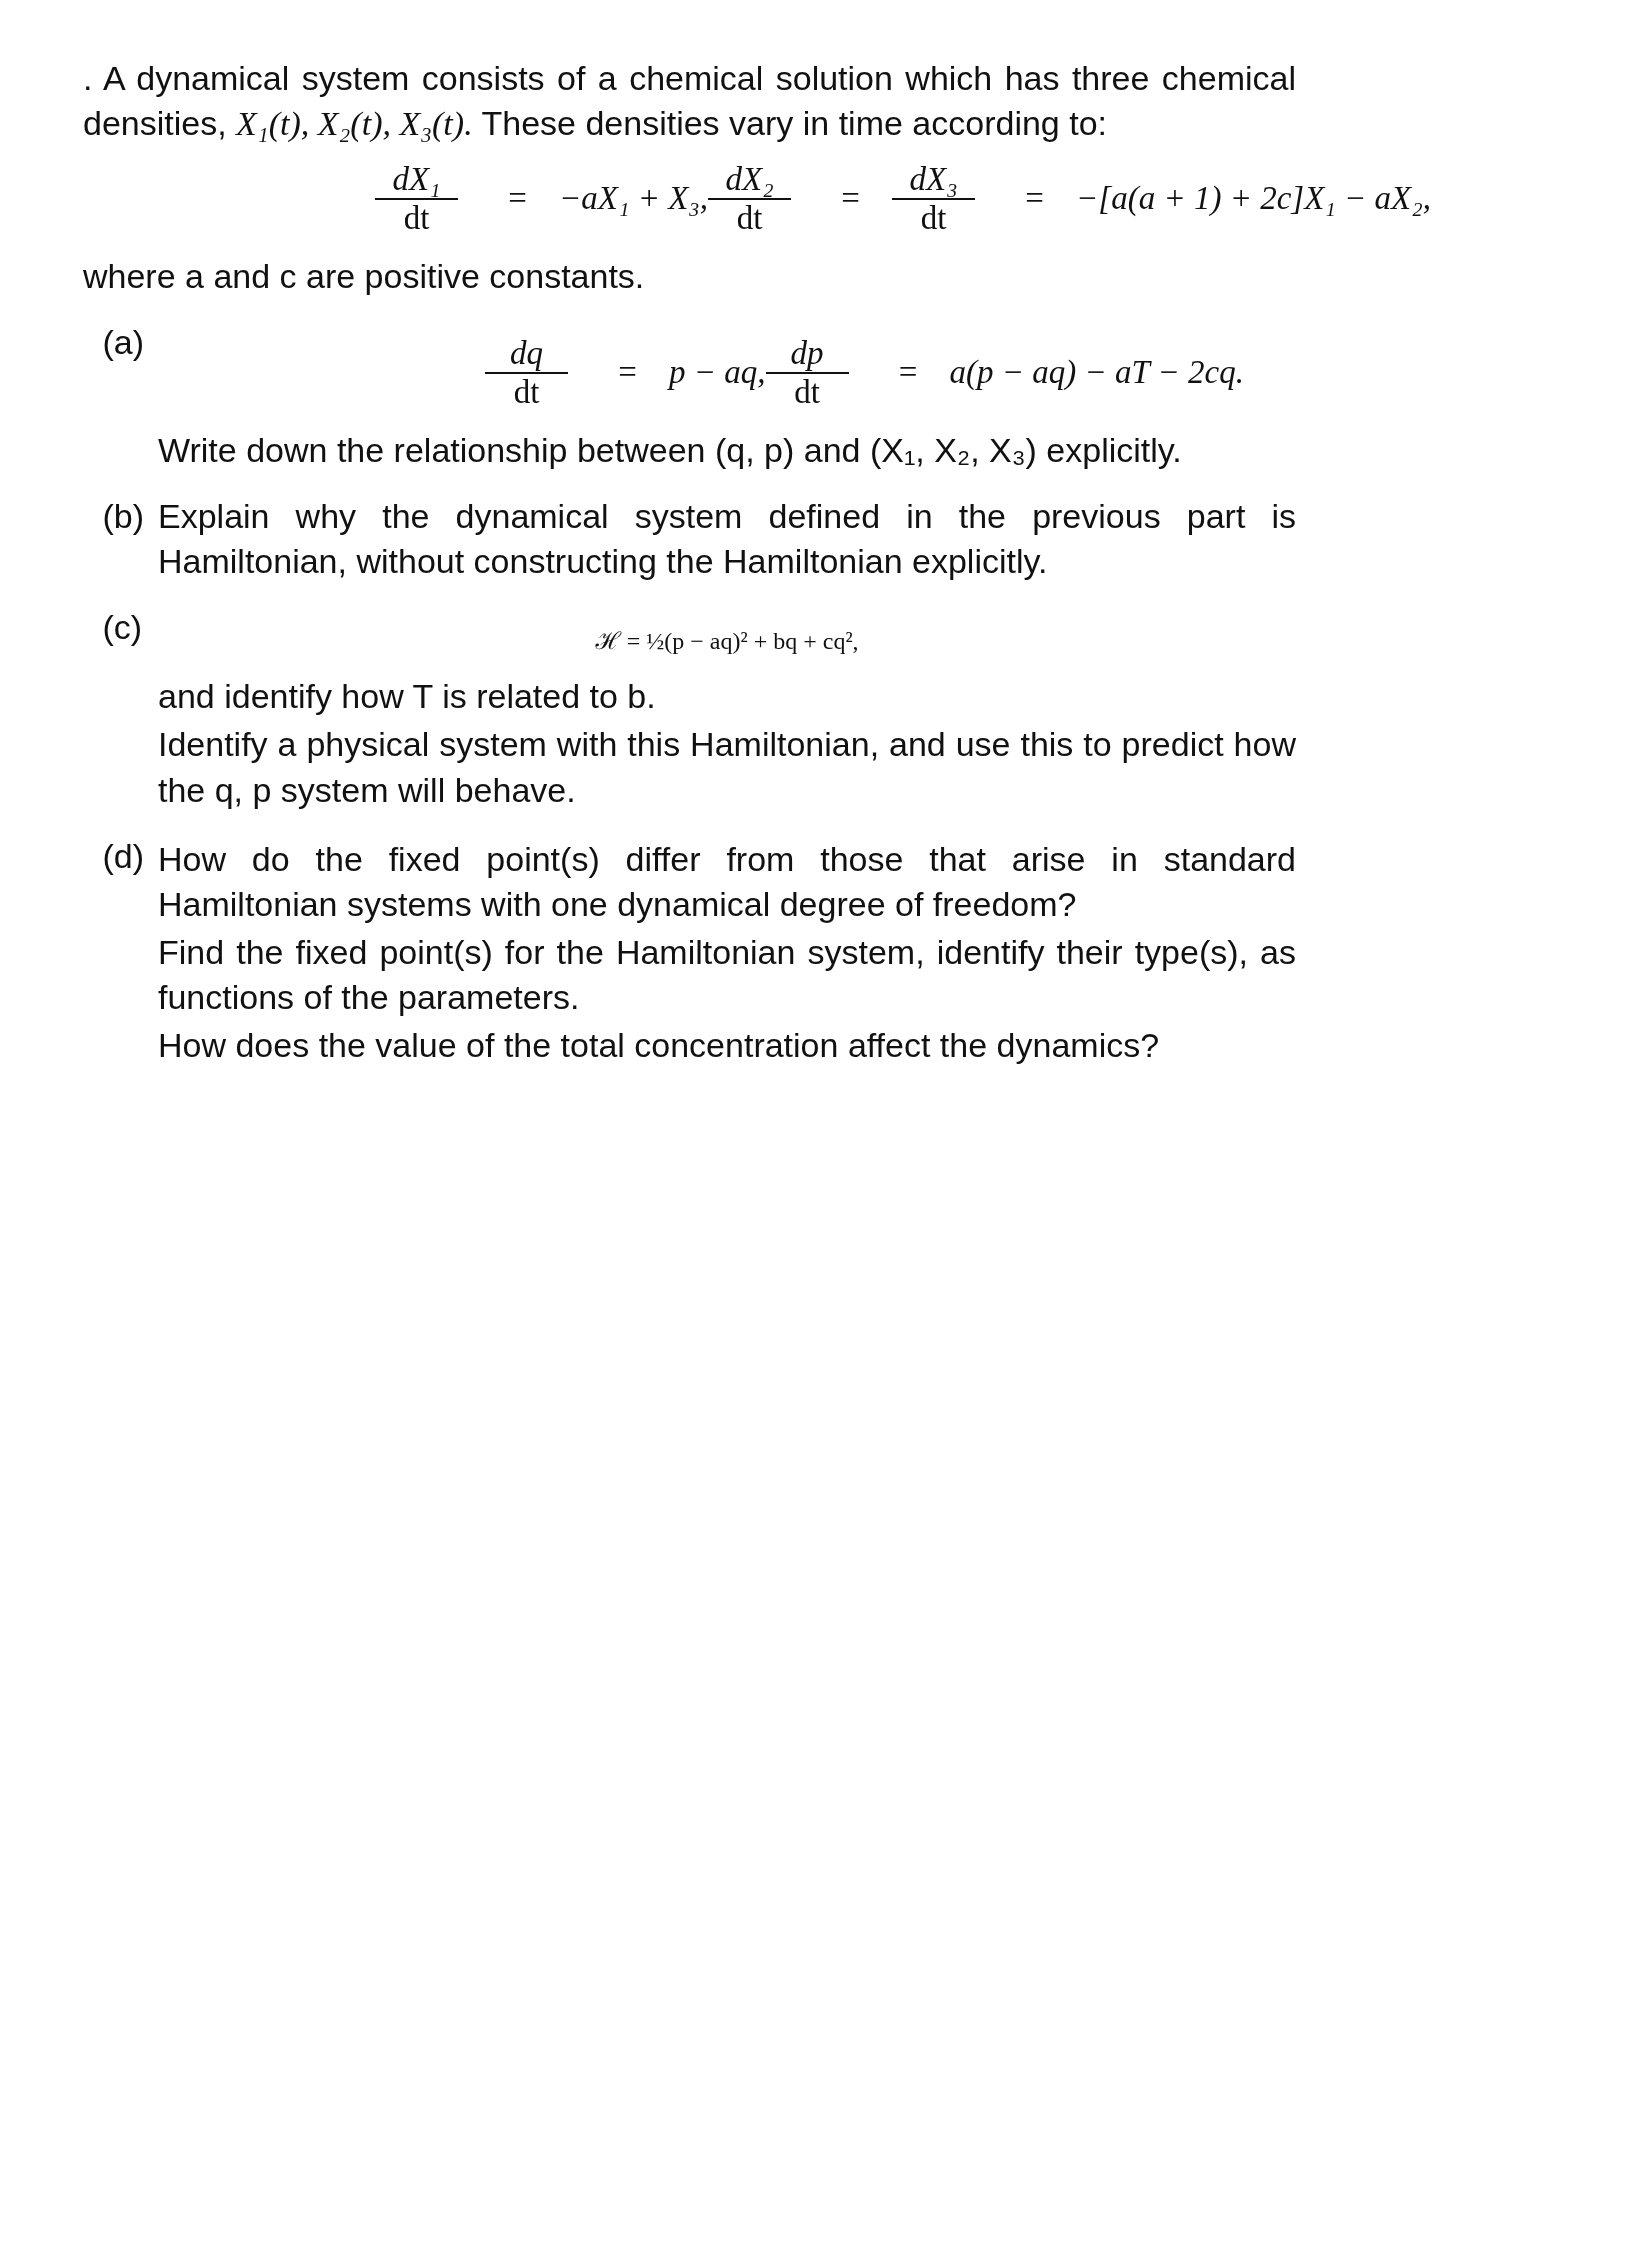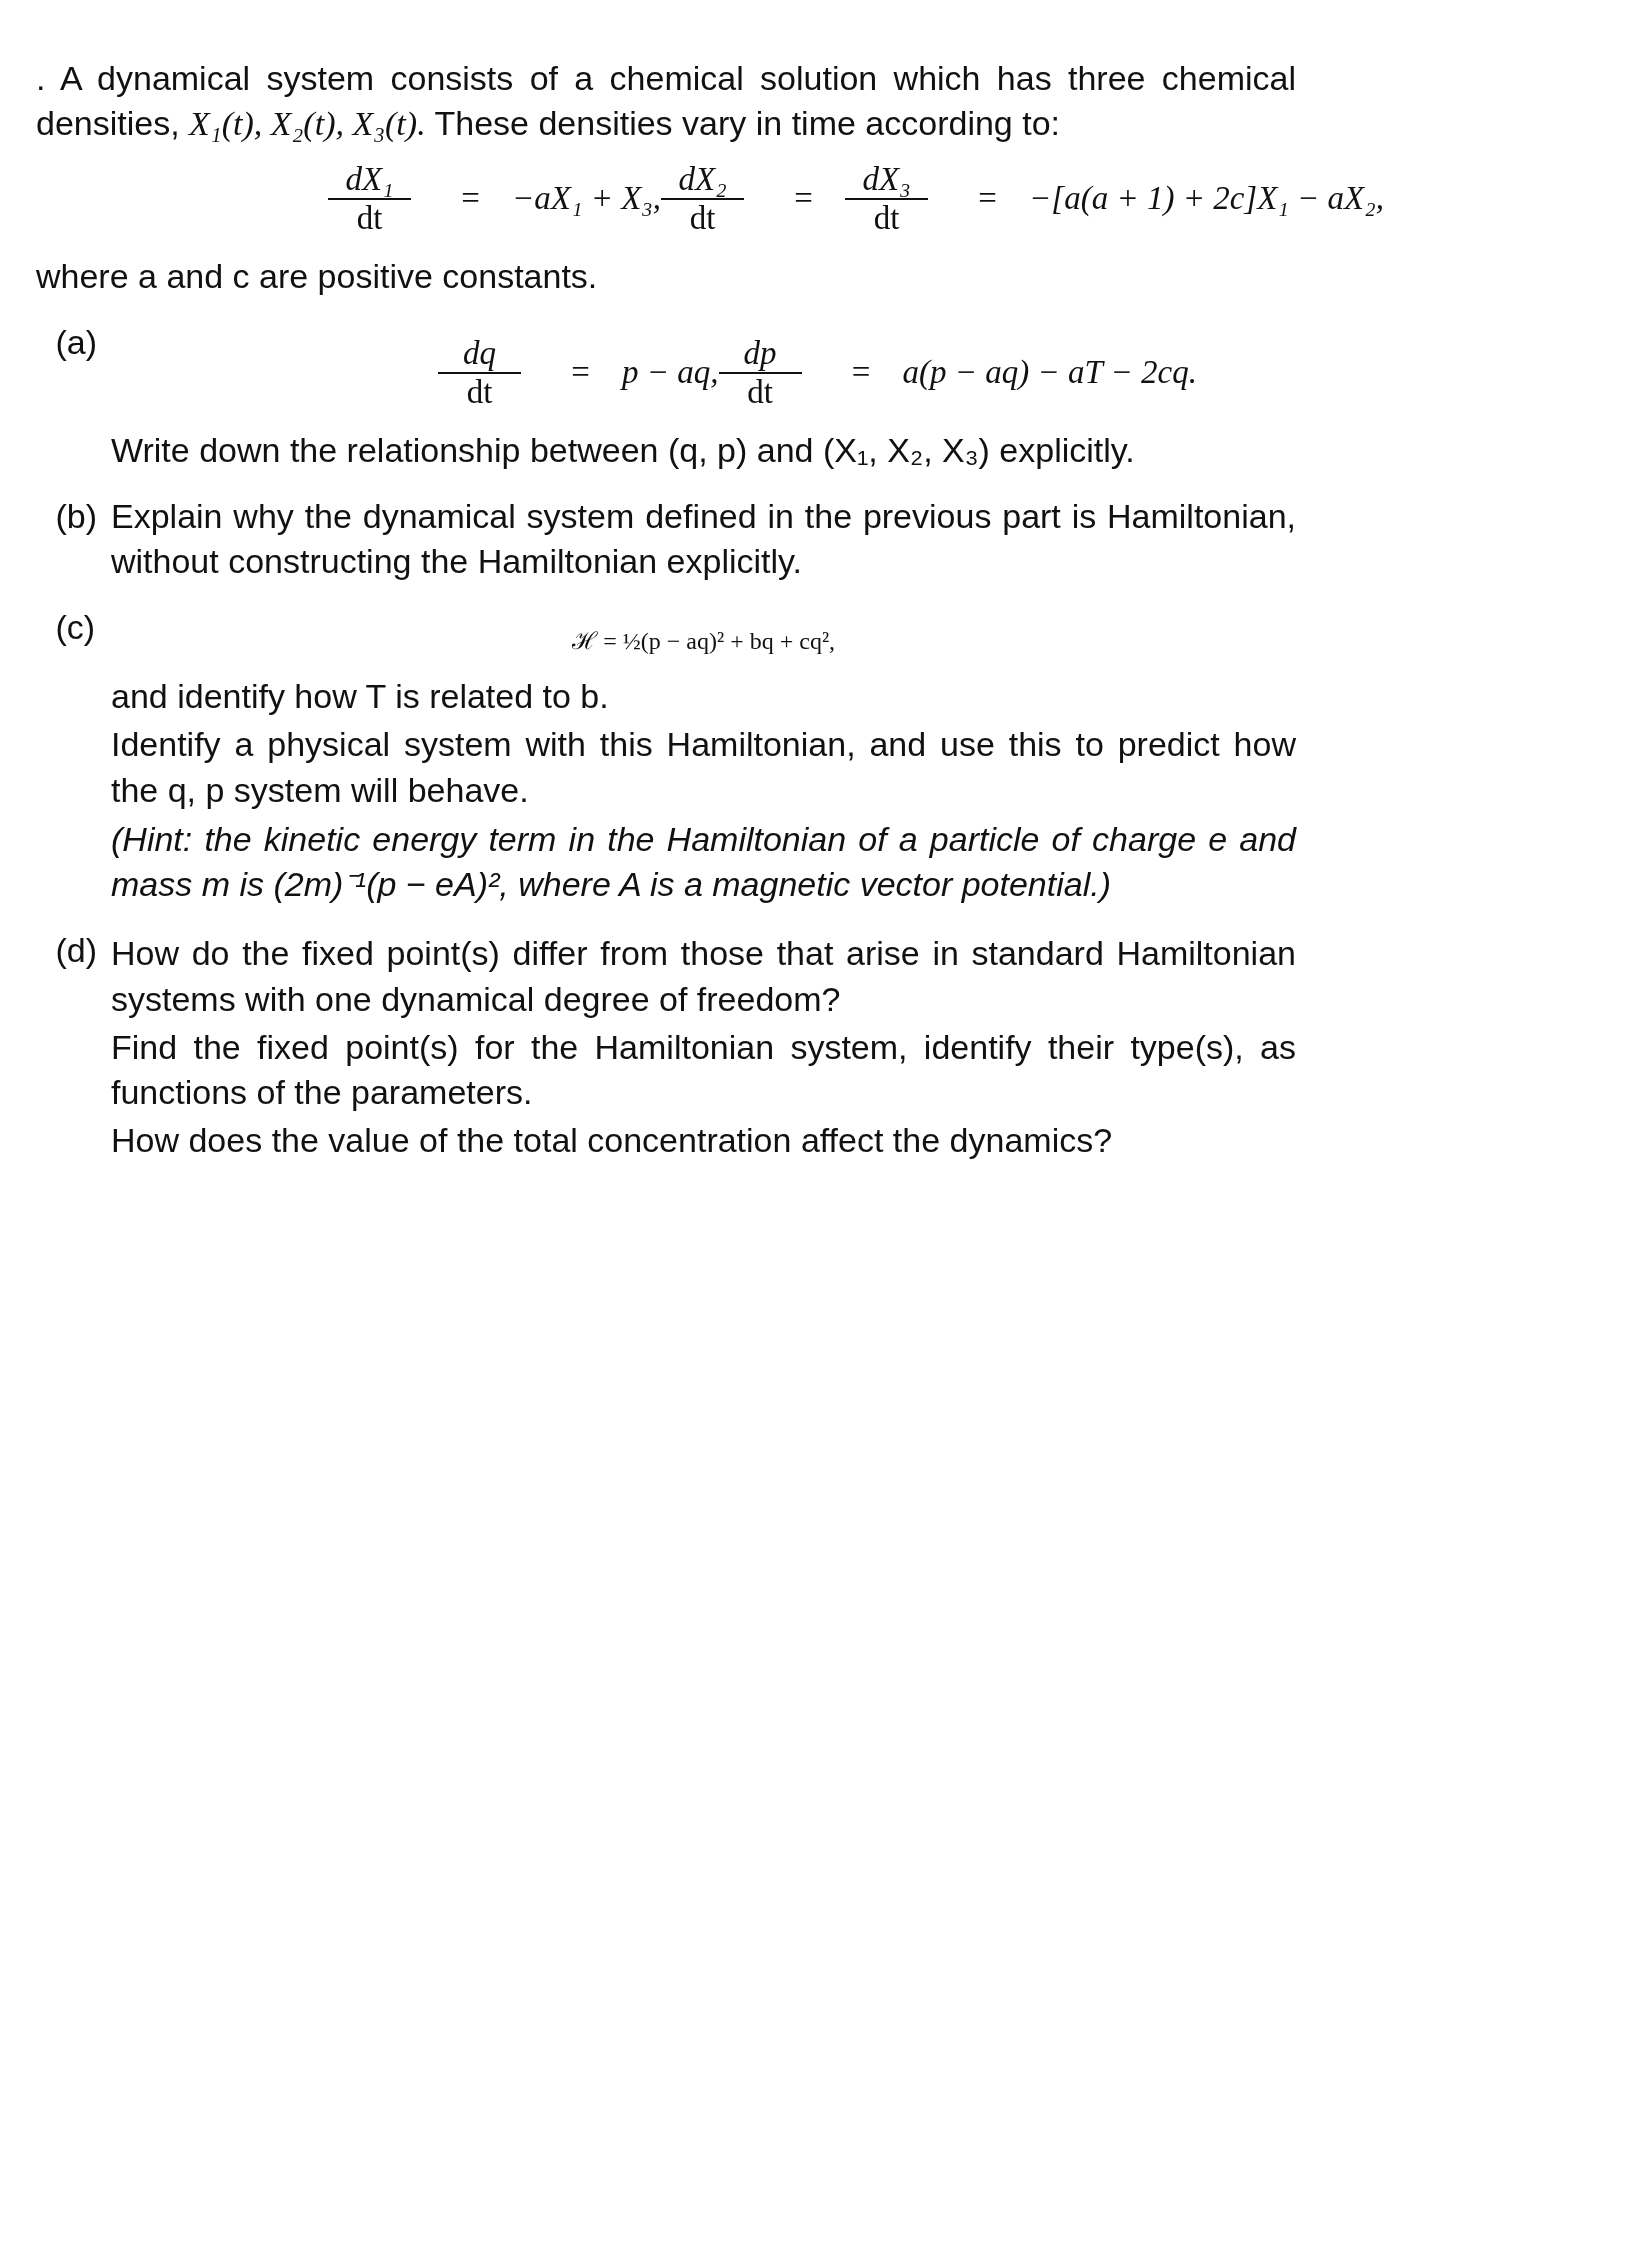--- a/index.html
+++ b/index.html
@@ -11,21 +11,21 @@
     width: 1646px;
     min-height: 2250px;
     font-family: "Liberation Sans", sans-serif;
     color: #111111;
     -webkit-font-smoothing: antialiased;
   }
   .page {
     box-sizing: border-box;
     width: 1400px;
     min-height: 2250px;
-    padding: 56px 104px 28px 36px;
+    padding: 56px 104px 28px 83px;
     background: #ffffff;
   }
   
   .para {
     font-size: 34px;
     line-height: 1.33;
     text-align: justify;
     margin: 0 0 5.6px 0;
   }
   .intro-lead {
@@ -208,21 +208,20 @@
       <div class="para justified">Explain why the dynamical system defined in the previous part is Hamiltonian, without constructing the Hamiltonian explicitly.</div>
     </div>
   </div>
 
   <div class="item">
     <div class="marker">(c)</div>
     <div class="body">
       <div class="centered-eq">ℋ = ½(p − aq)² + bq + cq²,</div>
       <div class="sub-para">and identify how T is related to b.</div>
       <div class="sub-para justified">Identify a physical system with this Hamiltonian, and use this to predict how the q, p system will behave.</div>
-      <div class="hint">(Hint: the kinetic energy term in the Hamiltonian of a particle of charge e and mass m is (2m)⁻¹(p − eA)², where A is a magnetic vector potential.)</div>
     </div>
   </div>
 
   <div class="item">
     <div class="marker">(d)</div>
     <div class="body">
       <div class="sub-para justified">How do the fixed point(s) differ from those that arise in standard Hamiltonian systems with one dynamical degree of freedom?</div>
       <div class="sub-para justified">Find the fixed point(s) for the Hamiltonian system, identify their type(s), as functions of the parameters.</div>
       <div class="sub-para">How does the value of the total concentration affect the dynamics?</div>
     </div>

